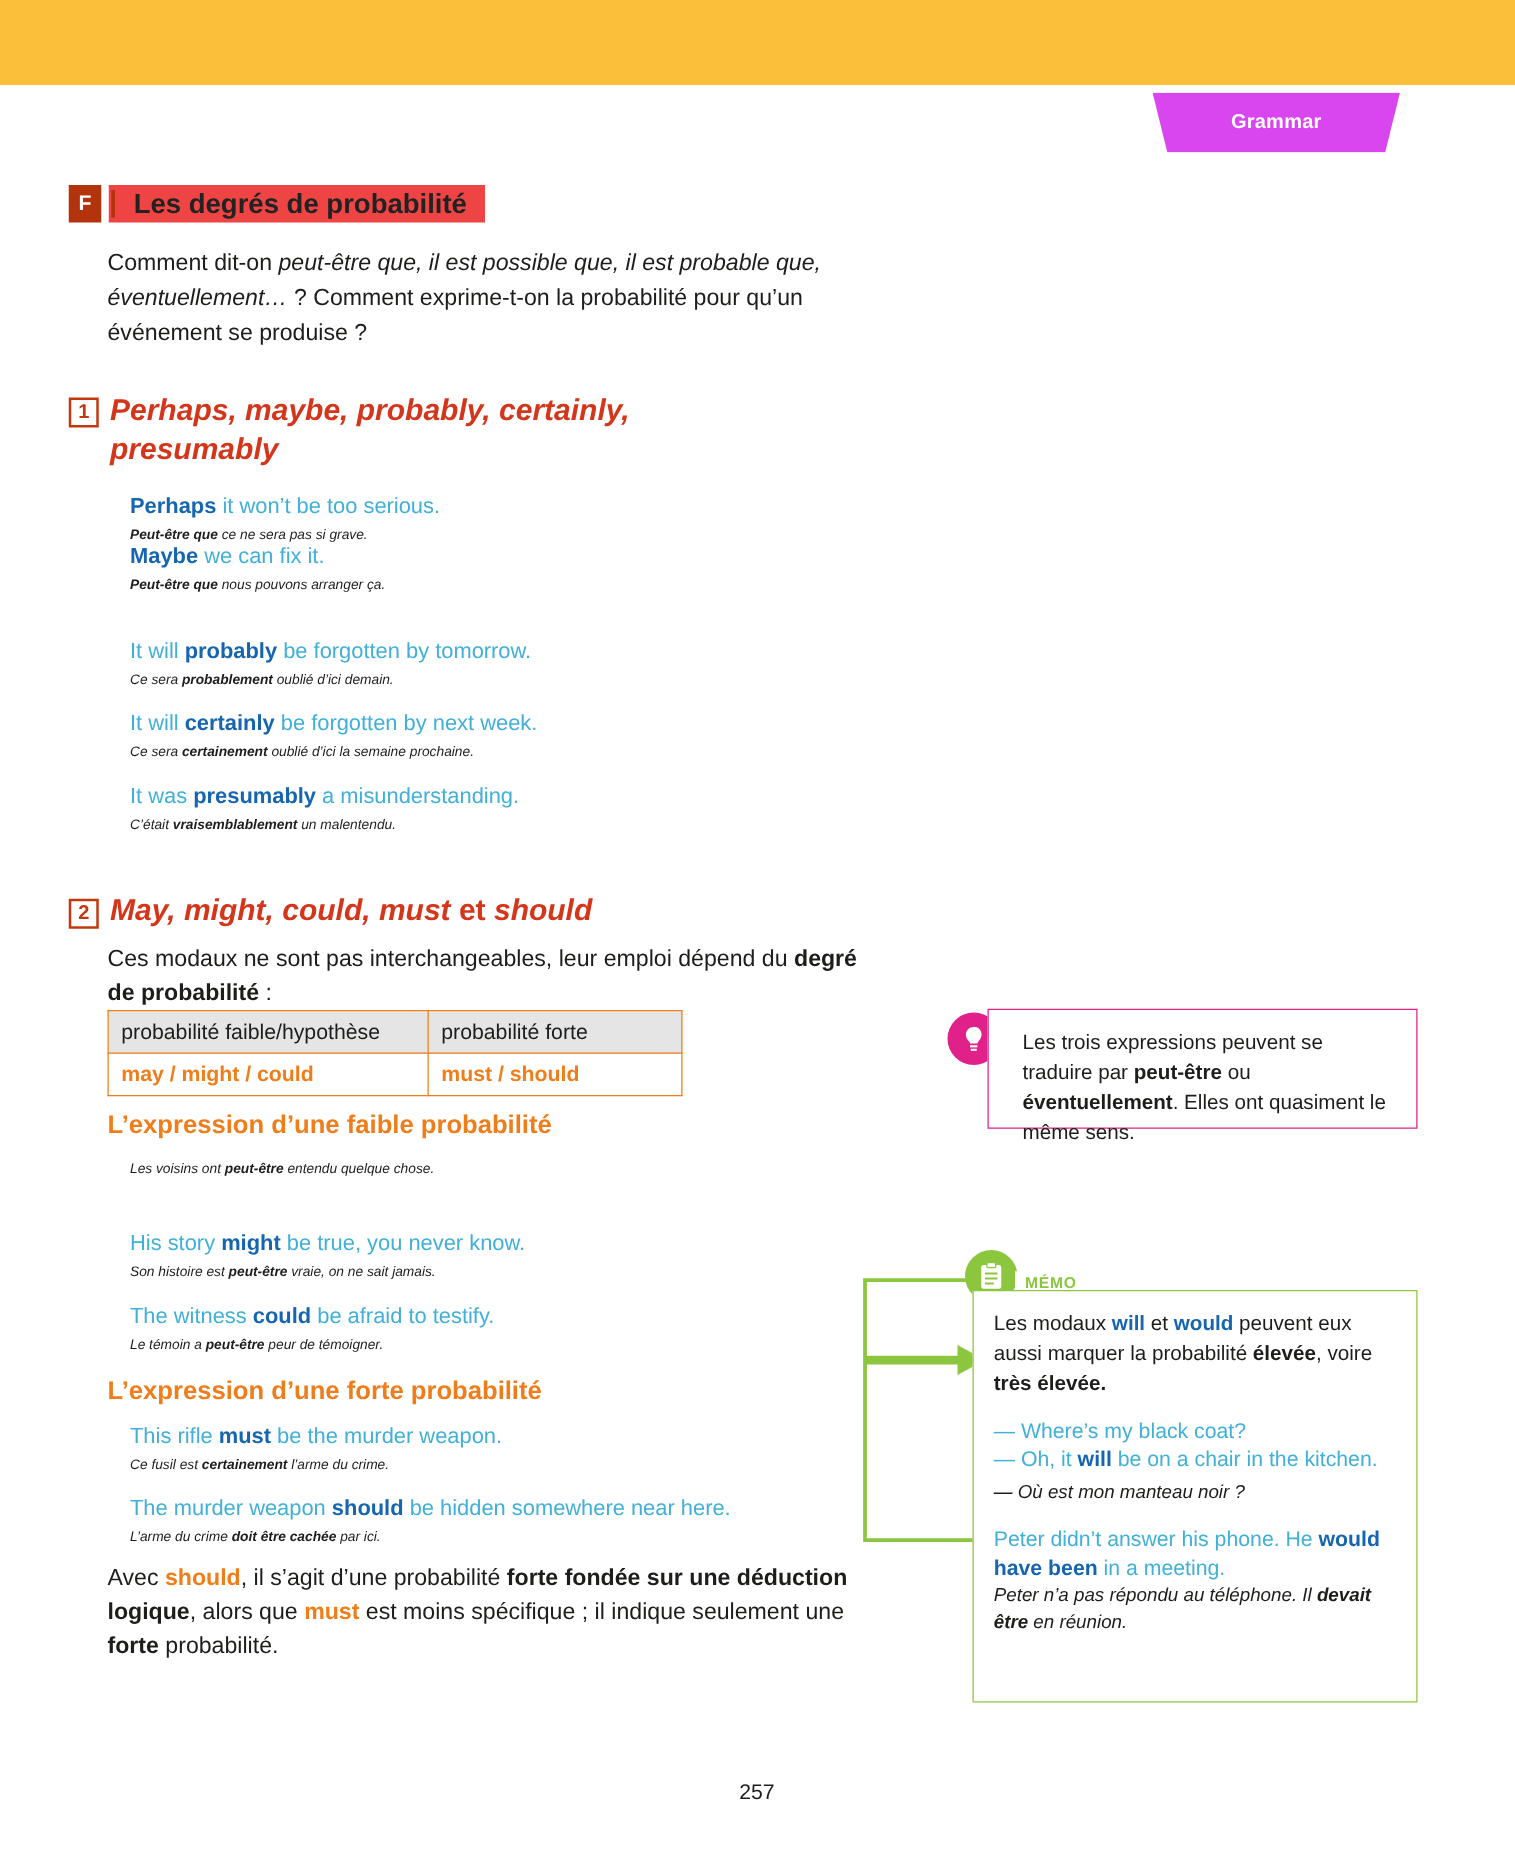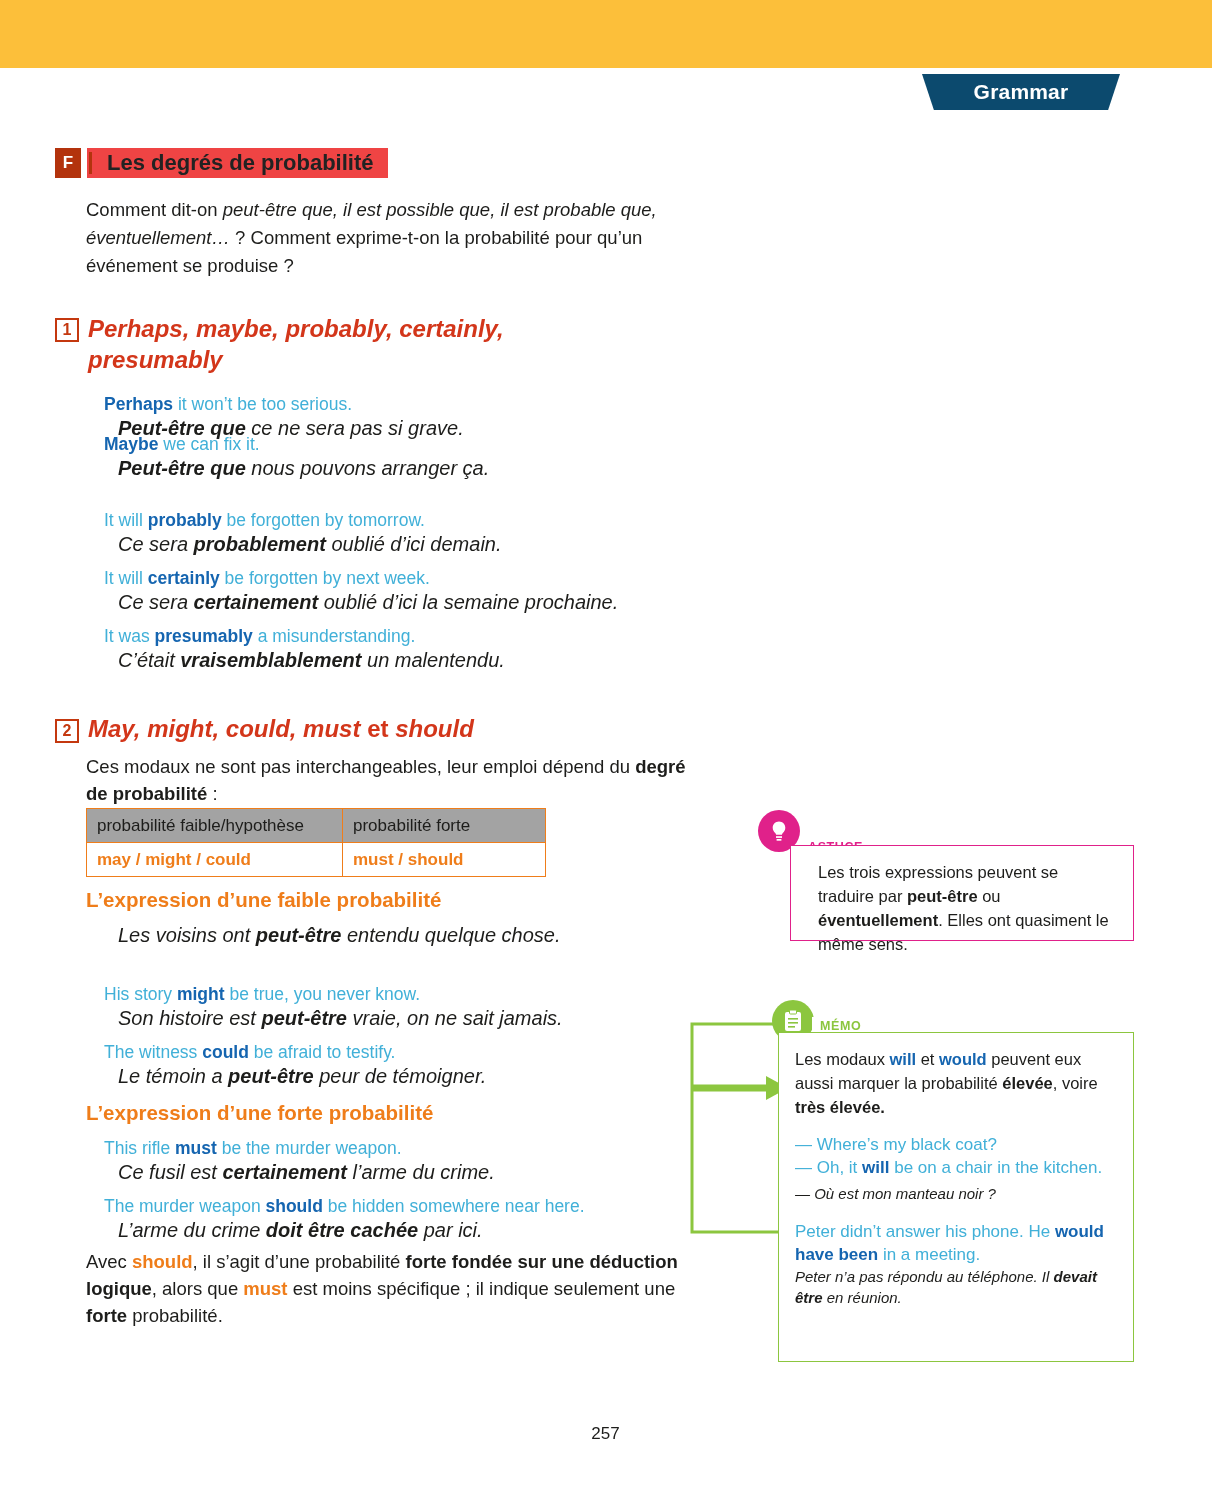--- a/index.html
+++ b/index.html
@@ -16,24 +16,24 @@
   
   .top-band {
     position: absolute;
     left: 0; top: 0;
     width: 1212px; height: 68px;
     background: #fcbf3a;
   }
   .tab-grammar {
     position: absolute;
     right: 92px; top: 74px;
-    width: 198px; height: 36px;
-    background: #0c4a6e;
+    width: 198px; height: 48px;
+    background: #d946ef;
     color: #ffffff;
-    font-size: 21px;
+    font-size: 16px;
     font-weight: bold;
     display: flex;
     align-items: center;
     justify-content: center;
     clip-path: polygon(0 0, 100% 0, 94% 100%, 6% 100%);
     letter-spacing: .2px;
   }
 
   
   .sec-head {
@@ -104,26 +104,25 @@
 
   
   .ex { position: absolute; }
   .ex .en {
     font-size: 17.5px;
     color: #41b0d8;
     line-height: 24px;
   }
   .ex .en b { color: #1565b0; font-weight: bold; }
   .ex .fr {
-    font-size: 20px;
+    font-size: 11px;
     font-style: italic;
     color: #1d1d1b;
     line-height: 22px;
     margin-top: 1px;
-    margin-left: 14px;
   }
   .ex .fr b { font-weight: bold; }
 
   
   .para {
     position: absolute;
     font-size: 18.5px;
     line-height: 27px;
     color: #1d1d1b;
   }
@@ -137,21 +136,21 @@
     width: 460px;
     border: 1.5px solid #ef7d1a;
     border-collapse: collapse;
   }
   .tbl td {
     border: 1.5px solid #ef7d1a;
     padding: 6px 10px;
     font-size: 17px;
     height: 34px;
   }
-  .tbl .hdr { background: #a3a3a3; color: #1d1d1b; }
+  .tbl .hdr { background: #e5e5e5; color: #1d1d1b; }
   .tbl .val { color: #ef7d1a; font-weight: bold; }
 
   
   .subsub {
     position: absolute;
     color: #ef7d1a;
     font-size: 20.5px;
     font-weight: bold;
   }
 
@@ -321,21 +320,21 @@
 </div>
 
 <div class="bulb">
   <svg width="22" height="24" viewBox="0 0 22 24" aria-hidden="true">
     <path d="M11 2.5c-3.6 0-6.3 2.8-6.3 6.2 0 2.4 1.3 3.9 2.3 5.1.6.7 1 1.3 1.1 2h5.8c.1-.7.5-1.3 1.1-2 1-1.2 2.3-2.7 2.3-5.1 0-3.4-2.7-6.2-6.3-6.2z" fill="#ffffff"></path>
     <rect x="8" y="17.2" width="6" height="1.7" fill="#ffffff"></rect>
     <rect x="8.6" y="20" width="4.8" height="1.7" fill="#ffffff"></rect>
   </svg>
 </div>
 <div class="tag astuce">ASTUCE</div>
-<div class="callout" style="left:790px; top:845px; width:344px; height:96px;padding-left:11px;">
+<div class="callout" style="left:790px; top:807px; width:344px; height:96px;padding-left:11px;">
   <div class="body">
     <span>Les trois expressions peuvent se traduire par </span><b>peut-être</b><span> ou </span><b>éventuellement</b><span>. Elles ont quasiment le même sens.</span>
   </div>
 </div>
 
 <svg class="arrow-svg" width="106" height="216" viewBox="0 0 106 216">
   <path d="M96 4 H6 V212 H96" fill="none" stroke="#8cc63f" stroke-width="3"></path>
   <path d="M6 68 H84" fill="none" stroke="#8cc63f" stroke-width="7"></path>
   <path d="M80 56 L102 68 L80 80 Z" fill="#8cc63f"></path>
 </svg>

